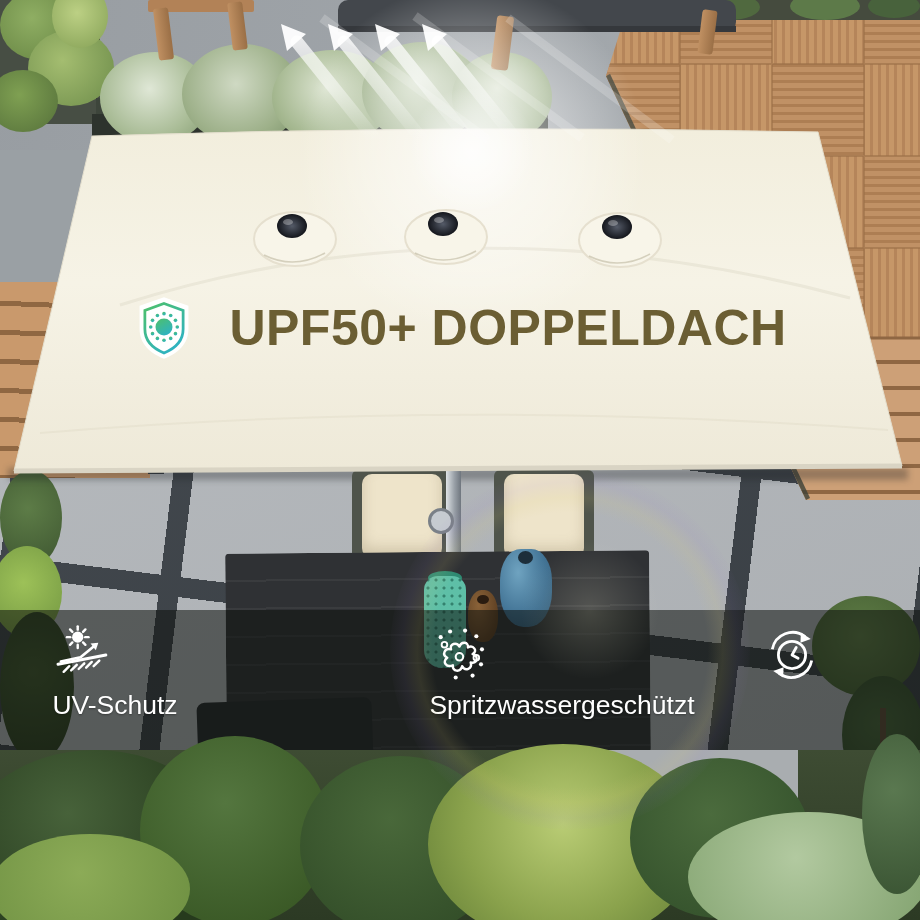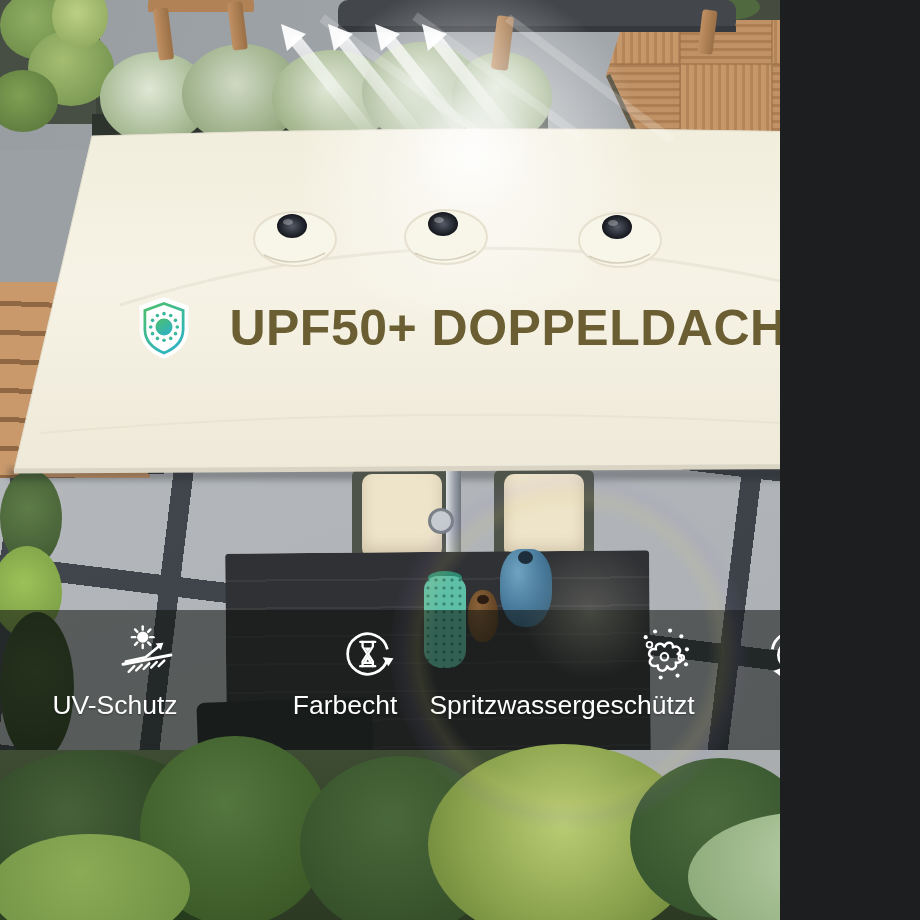--- a/index.html
+++ b/index.html
@@ -1,16 +1,16 @@
 <!DOCTYPE html>
 <html><head>
 <meta charset="utf-8">
 <style>
   html,body{margin:0;padding:0;background:#1c1e20;font-family:"Liberation Sans",sans-serif;}
-  .scene{position:relative;width:780px;height:920px;overflow:hidden;background:#b6babd;}
+  .scene{position:relative;width:920px;height:920px;overflow:hidden;background:#b6babd;}
   .abs{position:absolute;}
   
   .ground{left:0;top:0;width:920px;height:920px;
     background-color:#b4b8bc;
     background-image:
       linear-gradient(160deg, rgba(255,255,255,.07), rgba(0,0,0,.06)),
       repeating-linear-gradient(97deg, #3a4046 0 20px, rgba(0,0,0,0) 20px 188px),
       repeating-linear-gradient(7deg, #3a4046 0 20px, rgba(0,0,0,0) 20px 188px);
     background-position:0 0, 42px 0, 0 34px;}
   .concrete{left:0;top:0;width:920px;height:158px;background:linear-gradient(100deg,#989da2,#a7acb0);}
@@ -44,21 +44,21 @@
   .vase-brown{left:468px;top:590px;width:30px;height:52px;border-radius:45%;
     background:radial-gradient(ellipse at 35% 30%,#8a6238,#5d3f22 75%);}
   .vase-brown-mouth{left:477px;top:595px;width:12px;height:9px;border-radius:50%;background:#2a1c10;}
   
   .hero{left:130px;top:294px;width:664px;display:flex;align-items:center;gap:24px;}
   .hero-text{flex:1;text-align:center;}
   .hero-title{font-size:50px;font-weight:700;color:#6b5e33;letter-spacing:.5px;line-height:1.05;}
   .hero-sub{font-size:27px;color:#6f6237;margin-top:7px;}
   
   .band{left:0;top:610px;width:920px;height:143px;background:rgba(14,18,14,.55);}
-  .feat{position:absolute;top:14px;transform:translateX(-50%);display:flex;flex-direction:column;align-items:flex-end;gap:6px;}
+  .feat{position:absolute;top:14px;transform:translateX(-50%);display:flex;flex-direction:column;align-items:flex-start;gap:6px;}
   .feat-label{color:#fff;font-size:26.5px;white-space:nowrap;text-shadow:0 1px 2px rgba(0,0,0,.35);}
   
   .plants-bottom{left:0;top:750px;width:920px;height:170px;background:linear-gradient(180deg,#3e4c33,#2c3a24);}
   .flare{left:390px;top:470px;width:360px;height:360px;border-radius:50%;pointer-events:none;
     background:radial-gradient(circle, rgba(0,0,0,0) 54%, rgba(214,200,120,.12) 60%, rgba(150,120,200,.08) 66%, rgba(0,0,0,0) 72%);}
   .glowspot{left:520px;top:540px;width:140px;height:140px;border-radius:50%;pointer-events:none;
     background:radial-gradient(circle, rgba(255,250,220,.18), rgba(0,0,0,0) 70%);}
 </style>
 </head>
 <body>
@@ -271,34 +271,20 @@
             <line x1="20" y1="49.5" x2="26" y2="43.5"></line>
           <line x1="28" y1="48" x2="34" y2="42"></line>
             <line x1="36" y1="46.5" x2="42" y2="40.5"></line>
           <line x1="44" y1="45" x2="50" y2="39"></line>
         </g>
         <path d="M9,40 L30,35.5 L44,24" stroke="#fff" stroke-width="2.8" stroke-linecap="round" fill="none"></path>
         <polygon points="49,20 46.3,27.9 40.7,20.9" fill="#fff"></polygon>
       </svg>
       <div class="feat-label">UV-Schutz</div>
     </div>
-    <div class="feat" style="left:345px">
-      <svg style="width:60px;height:60px" viewBox="0 0 64 64">
-        <path d="M53,37 A21.5,21.5 0 1 1 53,27" fill="none" stroke="#fff" stroke-width="2.9"></path>
-        <polygon points="54,45 48,35.5 59.5,36.5" fill="#fff"></polygon>
-        <g stroke="#fff" stroke-width="2.5" stroke-linecap="round" fill="none">
-          <path d="M24,19 H40 M24,45 H40"></path>
-          <path d="M26.5,19 V24 L31.5,32 L26.5,40 V45"></path>
-          <path d="M37.5,19 V24 L32.5,32 L37.5,40 V45"></path>
-          <polygon points="32,35.5 28.5,41.5 35.5,41.5"></polygon>
-        </g>
-        <polygon points="28.5,25 35.5,25 32,30.5" fill="#fff"></polygon>
-      </svg>
-      <div class="feat-label">Farbecht</div>
-    </div>
     <div class="feat" style="left:562px">
       <svg style="width:60px;height:60px" viewBox="0 0 64 64">
         <path d="M32,24 C34,18 42,19 41,25 C47,22 52,29 46,32 C53,34 51,43 44,41 C46,48 38,51 35,45 C33,52 24,51 25,44 C18,47 13,40 19,36 C13,33 16,25 23,27 C21,21 29,19 32,24 Z" fill="none" stroke="#fff" stroke-width="2.6" stroke-linejoin="round"></path>
         <circle cx="32" cy="35" r="4" fill="none" stroke="#fff" stroke-width="2.2"></circle>
         <circle cx="16" cy="22" r="3" fill="none" stroke="#fff" stroke-width="2"></circle>
         <circle cx="50" cy="36" r="3" fill="none" stroke="#fff" stroke-width="2"></circle>
         <g fill="#fff">
           <circle cx="12" cy="14" r="2.2"></circle>
             <circle cx="22" cy="8" r="2.2"></circle>
             <circle cx="38" cy="7" r="2.2"></circle>

